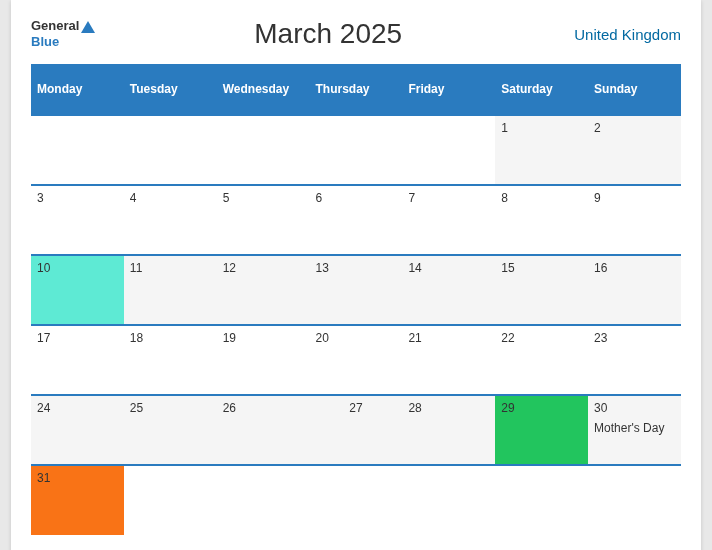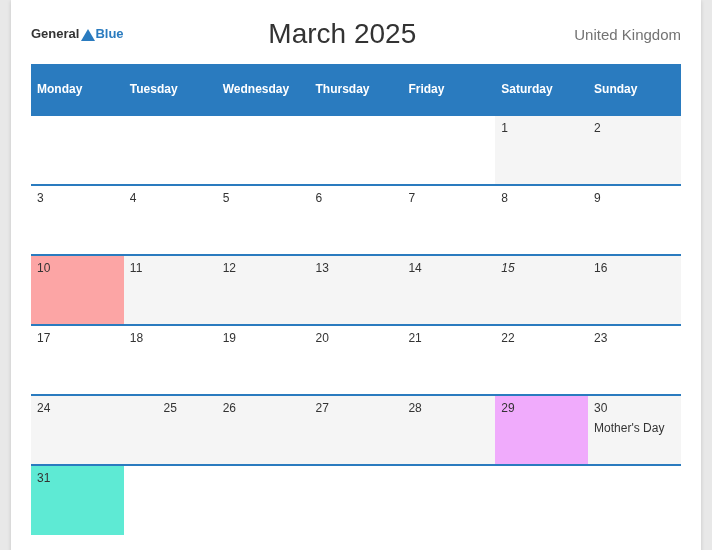--- a/index.html
+++ b/index.html
@@ -18,21 +18,21 @@
       box-shadow: 0 1px 4px rgba(0,0,0,0.15);
     }
     .calendar-header {
       display: flex;
       align-items: center;
       justify-content: space-between;
       margin-bottom: 14px;
     }
     .logo-area {
       display: flex;
-      flex-direction: row;
+      flex-direction: column;
       align-items: flex-start;
     }
     .logo-triangle {
       display: inline-block;
       width: 0;
       height: 0;
       border-left: 7px solid transparent;
       border-right: 7px solid transparent;
       border-bottom: 12px solid #2a7bbf;
       margin-left: 2px;
@@ -40,21 +40,21 @@
     }
     .calendar-title {
       font-size: 28px;
       font-weight: normal;
       color: #333;
       text-align: center;
       flex: 1;
     }
     .calendar-region {
       font-size: 15px;
-      color: #737373;
+      color: #0369a1;
       text-align: right;
       min-width: 120px;
     }
     .calendar-grid {
       width: 100%;
       border-collapse: collapse;
     }
     .calendar-grid th {
       background: #2a7bbf;
       color: #fff;
@@ -147,36 +147,36 @@
             <span class="day-number">7</span>
           </td>
           <td style="background: rgb(255, 255, 255); border-top: 2px solid rgb(42, 123, 191);">
             <span class="day-number">8</span>
           </td>
           <td style="background: rgb(255, 255, 255); border-top: 2px solid rgb(42, 123, 191);">
             <span class="day-number">9</span>
           </td>
         </tr>
         <tr>
-          <td style="background: #fca5a5; border-top: 2px solid rgb(42, 123, 191);">
+          <td style="background: #5eead4; border-top: 2px solid rgb(42, 123, 191);">
             <span class="day-number">10</span>
           </td>
           <td style="background: rgb(245, 245, 245); border-top: 2px solid rgb(42, 123, 191);">
             <span class="day-number">11</span>
           </td>
           <td style="background: rgb(245, 245, 245); border-top: 2px solid rgb(42, 123, 191);">
             <span class="day-number">12</span>
           </td>
           <td style="background: rgb(245, 245, 245); border-top: 2px solid rgb(42, 123, 191);">
             <span class="day-number">13</span>
           </td>
           <td style="background: rgb(245, 245, 245); border-top: 2px solid rgb(42, 123, 191);">
             <span class="day-number">14</span>
           </td>
-          <td style="background: rgb(245, 245, 245); border-top: 2px solid rgb(42, 123, 191); font-style: italic;">
+          <td style="background: rgb(245, 245, 245); border-top: 2px solid rgb(42, 123, 191);">
             <span class="day-number">15</span>
           </td>
           <td style="background: rgb(245, 245, 245); border-top: 2px solid rgb(42, 123, 191);">
             <span class="day-number">16</span>
           </td>
         </tr>
         <tr>
           <td style="background: rgb(255, 255, 255); border-top: 2px solid rgb(42, 123, 191);">
             <span class="day-number">17</span>
           </td>
@@ -196,42 +196,42 @@
             <span class="day-number">22</span>
           </td>
           <td style="background: rgb(255, 255, 255); border-top: 2px solid rgb(42, 123, 191);">
             <span class="day-number">23</span>
           </td>
         </tr>
         <tr>
           <td style="background: rgb(245, 245, 245); border-top: 2px solid rgb(42, 123, 191);">
             <span class="day-number">24</span>
           </td>
+          <td style="background: rgb(245, 245, 245); border-top: 2px solid rgb(42, 123, 191);">
+            <span class="day-number">25</span>
+          </td>
+          <td style="background: rgb(245, 245, 245); border-top: 2px solid rgb(42, 123, 191);">
+            <span class="day-number">26</span>
+          </td>
           <td style="background: rgb(245, 245, 245); border-top: 2px solid rgb(42, 123, 191); text-align: center;">
-            <span class="day-number">25</span>
-          </td>
-          <td style="background: rgb(245, 245, 245); border-top: 2px solid rgb(42, 123, 191);">
-            <span class="day-number">26</span>
-          </td>
-          <td style="background: rgb(245, 245, 245); border-top: 2px solid rgb(42, 123, 191);">
             <span class="day-number">27</span>
           </td>
           <td style="background: rgb(245, 245, 245); border-top: 2px solid rgb(42, 123, 191);">
             <span class="day-number">28</span>
           </td>
-          <td style="background: #f0abfc; border-top: 2px solid rgb(42, 123, 191);">
+          <td style="background: #22c55e; border-top: 2px solid rgb(42, 123, 191);">
             <span class="day-number">29</span>
           </td>
           <td style="background: rgb(245, 245, 245); border-top: 2px solid rgb(42, 123, 191);">
             <span class="day-number">30</span>
             <span class="holiday-label">Mother's Day</span>
           </td>
         </tr>
         <tr>
-          <td style="background: #5eead4; border-top: 2px solid rgb(42, 123, 191);">
+          <td style="background: #f97316; border-top: 2px solid rgb(42, 123, 191);">
             <span class="day-number">31</span>
           </td>
           <td style="background: rgb(255, 255, 255); border-top: 2px solid rgb(42, 123, 191);"></td>
           <td style="background: rgb(255, 255, 255); border-top: 2px solid rgb(42, 123, 191);"></td>
           <td style="background: rgb(255, 255, 255); border-top: 2px solid rgb(42, 123, 191);"></td>
           <td style="background: rgb(255, 255, 255); border-top: 2px solid rgb(42, 123, 191);"></td>
           <td style="background: rgb(255, 255, 255); border-top: 2px solid rgb(42, 123, 191);"></td>
           <td style="background: rgb(255, 255, 255); border-top: 2px solid rgb(42, 123, 191);"></td>
         </tr>
       </tbody>

